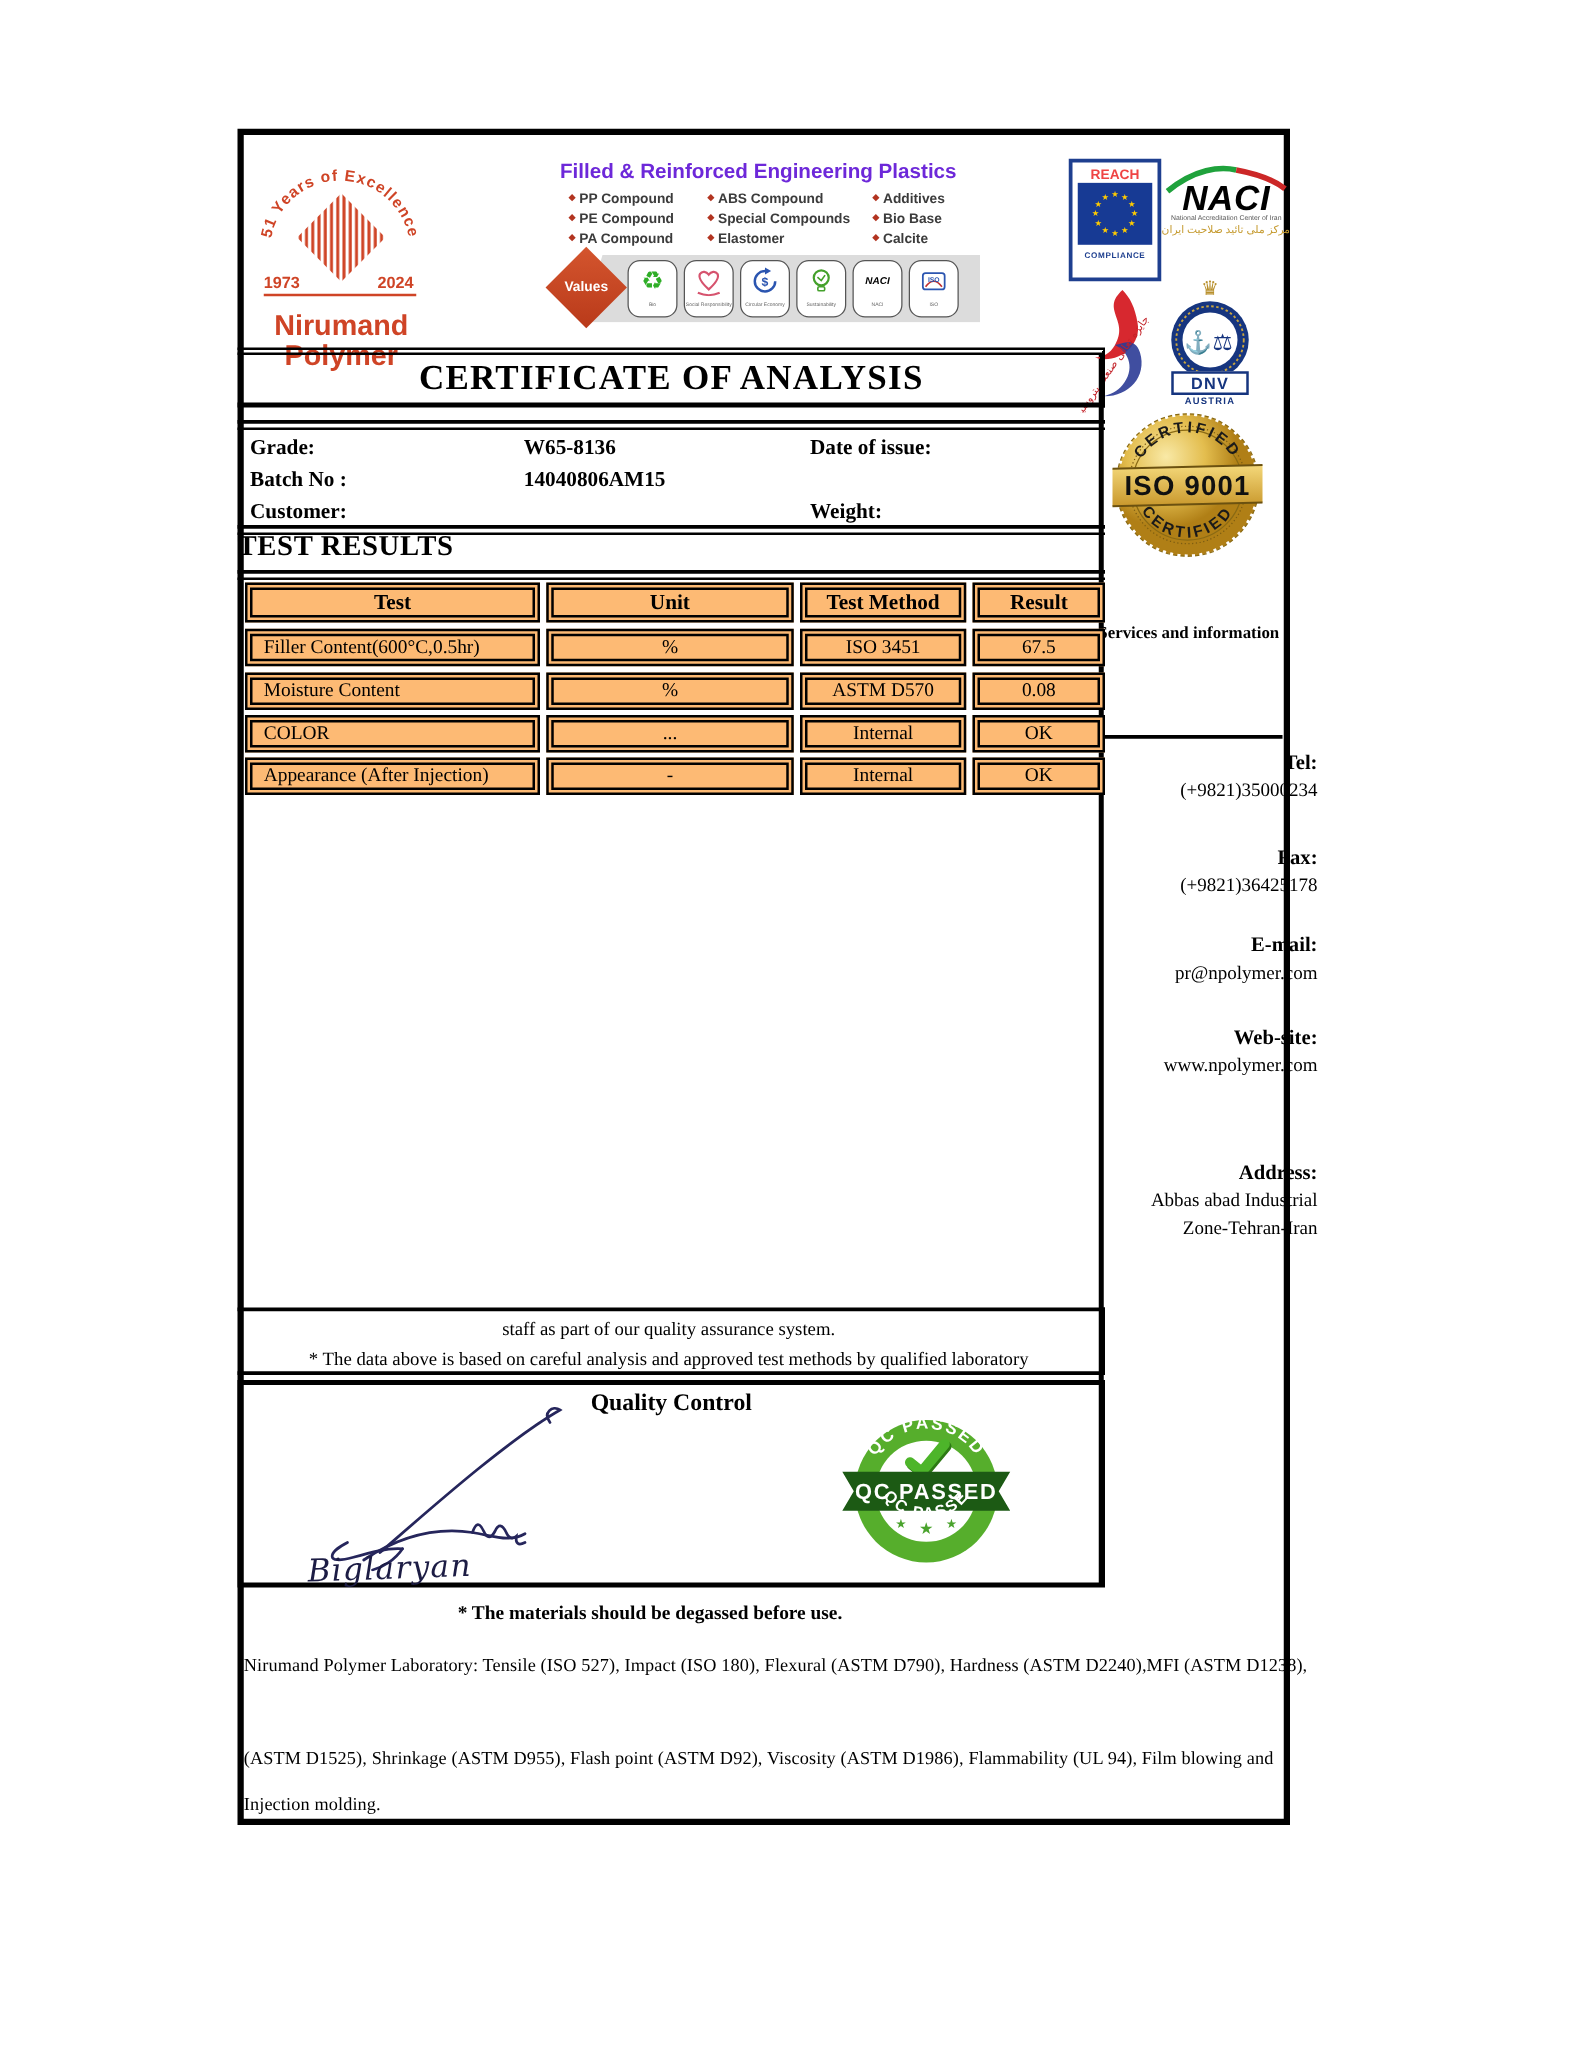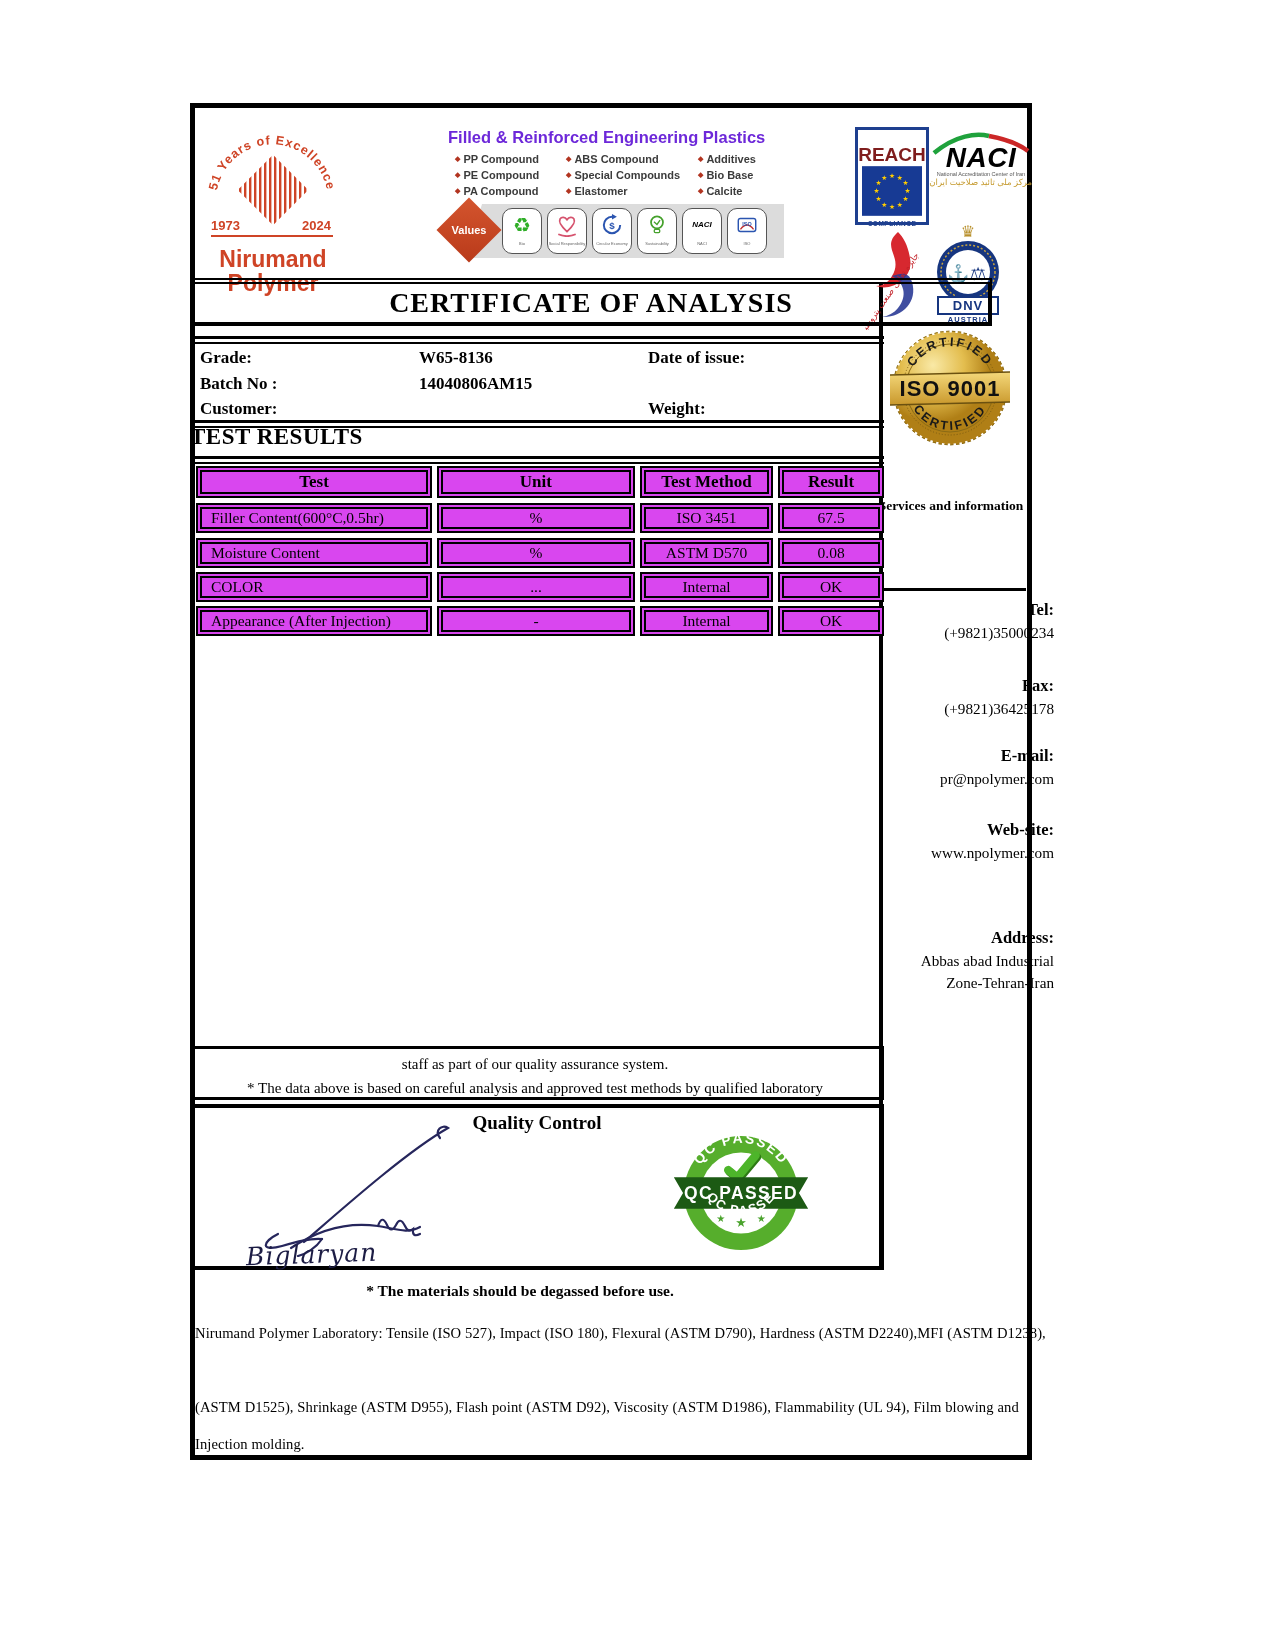--- a/index.html
+++ b/index.html
@@ -1,52 +1,52 @@
 <!DOCTYPE html>
 <html><head>
 <meta charset="utf-8">
 <style>
   body{margin:0;background:#fff}
   .page{position:relative;width:1275px;height:1650px;background:#fff;font-family:"Liberation Serif",serif;color:#000;overflow:hidden}
   .abs{position:absolute}
   .outer-border{left:190px;top:103px;width:842px;height:1357px;border:5px solid #000;box-sizing:border-box}
   .vline-main-right{left:879px;top:284px;width:4px;height:984px;background:#000}
   .hr-double{left:190px;width:694px;height:8px;border-top:3px solid #000;border-bottom:2px solid #000;box-sizing:border-box}
-  .cert-box{left:190px;top:278px;width:802px;height:48px;border-top:6px double #000;border-bottom:4px solid #000;border-left:4px solid #000;border-right:4px solid #000;box-sizing:border-box;display:flex;align-items:center;justify-content:center}
+  .cert-box{left:190px;top:278px;width:694px;height:48px;border-top:6px double #000;border-bottom:4px solid #000;border-left:4px solid #000;border-right:4px solid #000;box-sizing:border-box;display:flex;align-items:center;justify-content:center}
   .cert-title{font-size:28px;font-weight:bold;letter-spacing:1px}
   .info-label{font-size:17px;font-weight:bold}
   .brand-name{color:#cf4426;font-weight:bold;font-size:23px;line-height:24px;text-align:center;font-family:"Liberation Sans",sans-serif}
   .tag-title{font-size:16.5px;font-weight:800;color:#6d28d9;white-space:nowrap;font-family:"Liberation Sans",sans-serif}
   .tag-item{font-size:11px;font-weight:700;color:#3b3b3b;line-height:15px;white-space:nowrap;font-family:"Liberation Sans",sans-serif}
   .tag-bullet{color:#b23420;font-size:7px;margin-right:3px;vertical-align:2px}
   .values-band{left:466px;top:204px;width:318px;height:54px;background:#dcdcdc;clip-path:polygon(16px 0,100% 0,100% 100%,0 100%)}
   .values-diamond{left:446px;top:207px;width:46px;height:46px;background:linear-gradient(135deg,#d4552e,#b93a1a);transform:rotate(45deg)}
   .values-diamond span{position:absolute;left:0;top:17px;width:46px;text-align:center;transform:rotate(-45deg);color:#fff;font-size:11px;font-weight:bold;font-family:"Liberation Sans",sans-serif}
   .tile{position:absolute;top:208px;width:40px;height:46px;background:#fff;border:1.5px solid #555;border-radius:10px;box-sizing:border-box;text-align:center;overflow:hidden}
   .tile-icon{height:32px;display:flex;align-items:center;justify-content:center;font-size:20px;line-height:22px}
   .tile-label{font-size:4px;color:#666;white-space:nowrap;font-family:"Liberation Sans",sans-serif}
   .reach-box{left:855px;top:127px;width:74px;height:98px;border:3px solid #1e3f8f;box-sizing:border-box;background:#fff;text-align:center}
-  .reach-title{color:#7f1d1d;font-weight:800;font-size:19px;padding-top:14px;font-family:"Liberation Sans",sans-serif}
+  .reach-title{color:#ef4444;font-weight:800;font-size:11px;padding-top:4px;font-family:"Liberation Sans",sans-serif}
   .reach-compliance{color:#1e3f8f;font-weight:800;font-size:6.5px;letter-spacing:.5px;font-family:"Liberation Sans",sans-serif}
   .naci-box{left:930px;top:131px;width:102px;text-align:center;font-family:"Liberation Sans",sans-serif}
   .naci-title{font-size:28px;font-weight:900;font-style:italic;letter-spacing:.5px;line-height:26px;margin-top:-14px}
   .naci-sub{font-size:5.5px;color:#555;white-space:nowrap}
   .naci-fa{font-size:8.5px;color:#c59a2e;white-space:nowrap}
   .dnv-box{left:926px;top:226px;width:84px;text-align:center}
   .crown{font-size:16px;color:#b8902c;line-height:12px}
   .dnv-banner{margin:-14px auto 0;width:58px;border:2px solid #16357f;background:#fff;color:#16357f;font-weight:900;font-size:13px;letter-spacing:1px;font-family:"Liberation Sans",sans-serif;position:relative}
   .dnv-austria{font-size:7.5px;font-weight:800;color:#16357f;letter-spacing:1px;font-family:"Liberation Sans",sans-serif}
   .sidebar-center{left:904px;width:150px;text-align:right}
   .c-label{font-size:16.5px;font-weight:bold;line-height:24px}
   .c-value{font-size:15.2px;line-height:22px}
   .sb-hr{left:876px;top:588px;width:150px;height:3px;background:#000}
   .services-title{left:862px;top:498px;width:178px;text-align:center;font-size:13.5px;font-weight:bold;white-space:nowrap}
   .tr-title{left:190px;top:424px;width:694px;text-align:left;font-size:23px;font-weight:bold;letter-spacing:.5px}
   .table-row{position:absolute;left:196px;width:688px;display:flex;gap:5px;box-sizing:border-box}
-  .cell{border:6px double #000;box-sizing:border-box;display:flex;align-items:center;justify-content:center;font-size:15.5px;background:#d946ef}
+  .cell{border:6px double #000;box-sizing:border-box;display:flex;align-items:center;justify-content:center;font-size:15.5px;background:#fdba74}
   .cell.head{font-size:17px;font-weight:bold}
   .cell-test{justify-content:flex-start;padding-left:9px}
   .w-test{width:241px}.w-unit{width:202px}.w-method{width:136px}.w-result{width:108px}
   .footnote-box{left:190px;top:1046px;width:694px;height:54px;border-top:3px solid #000;border-bottom:3px solid #000;border-right:4px solid #000;box-sizing:border-box;text-align:center;font-size:15px;line-height:24px;padding-top:3px}
   .qc-box{left:190px;top:1104px;width:694px;height:166px;border:4px solid #000;box-sizing:border-box}
   .qc-title{position:absolute;left:0;top:4px;width:100%;text-align:center;font-size:19px;font-weight:bold}
   .sig-name{position:absolute;left:52px;top:132px;font-family:"DejaVu Serif",serif;font-style:italic;font-size:25px;color:#1c1c44;letter-spacing:1px;transform:rotate(-2deg)}
   .degassed{left:190px;top:1282px;width:660px;text-align:center;font-size:15.5px;font-weight:bold}
   .lab-line{position:absolute;left:195px;width:845px;text-align:left;font-size:14.6px;letter-spacing:.1px;white-space:nowrap}
 </style>

